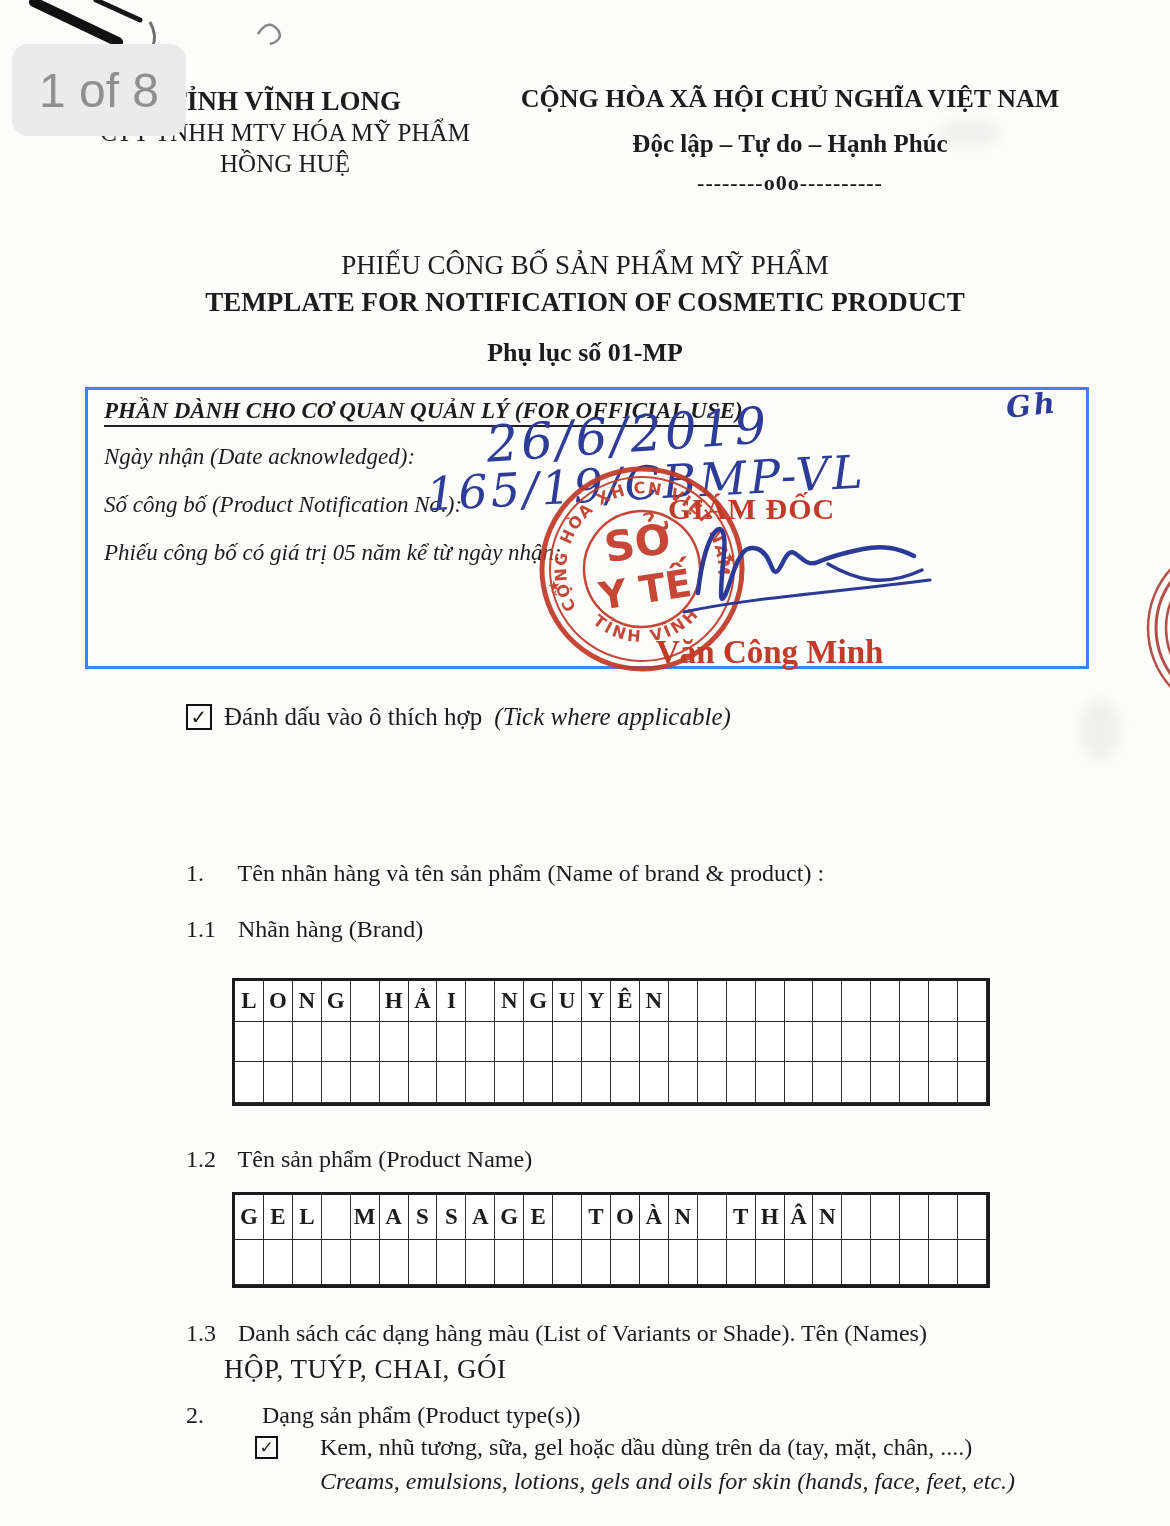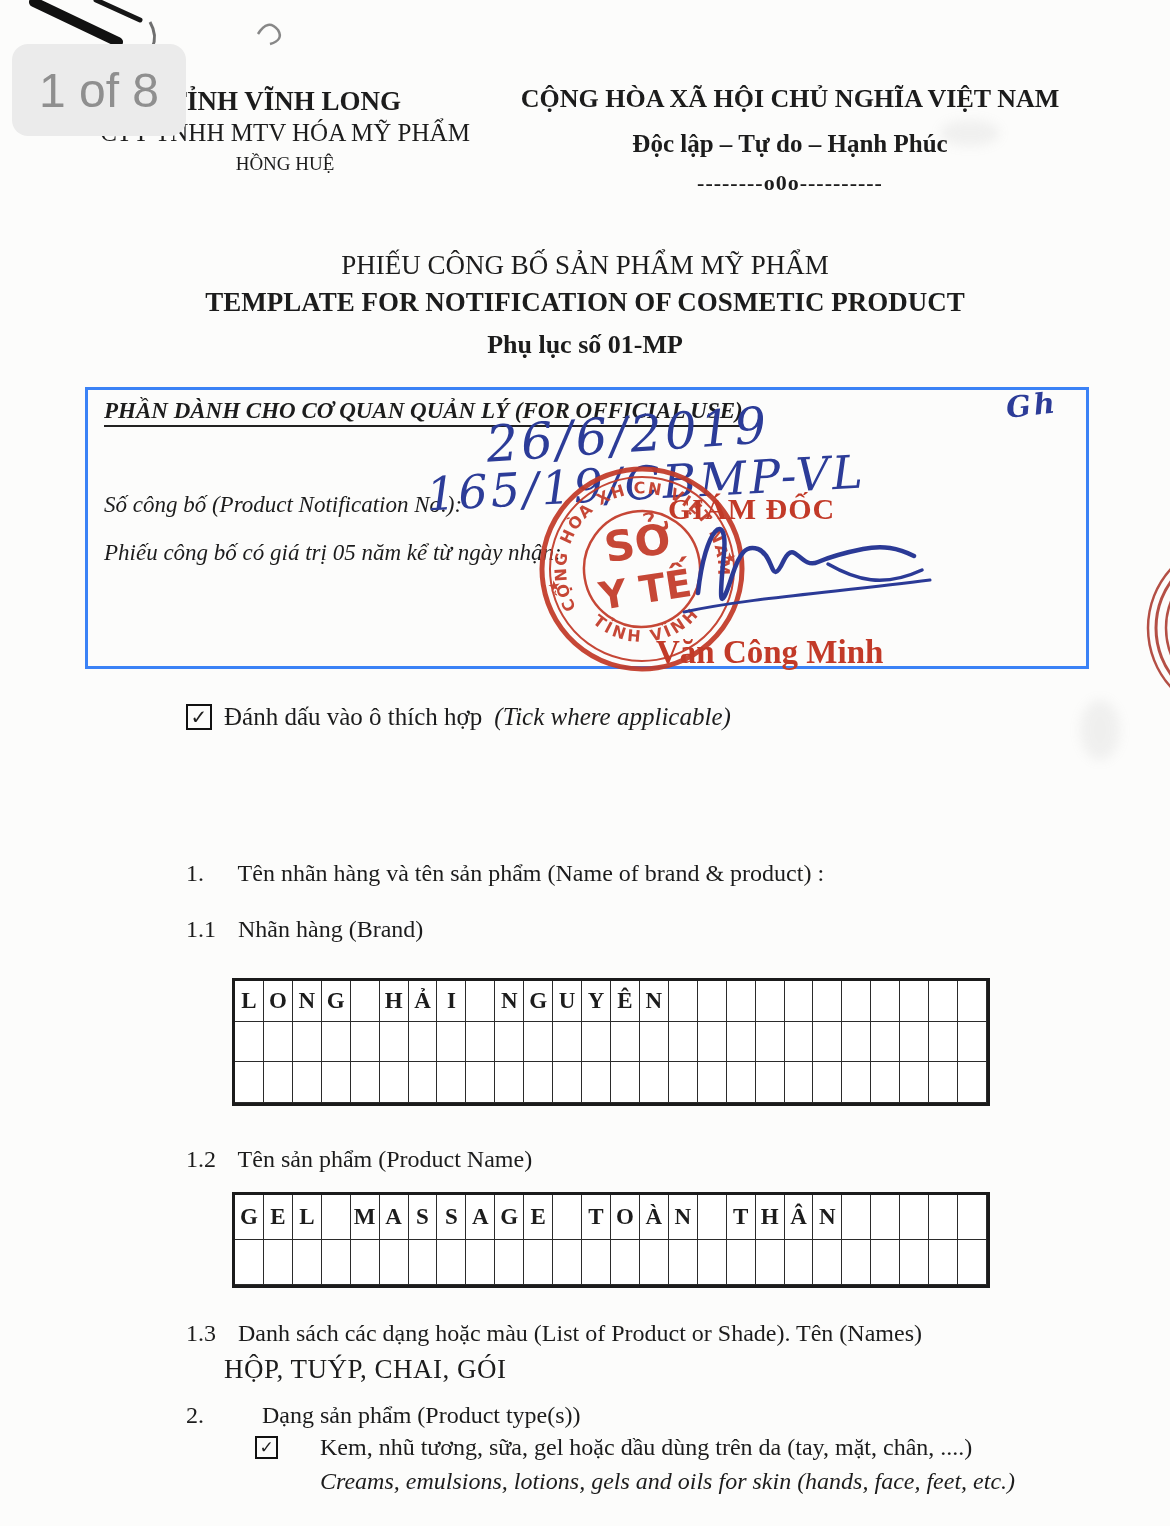--- a/index.html
+++ b/index.html
@@ -11,30 +11,30 @@
 
   
   .badge{left:12px;top:44px;width:174px;height:92px;background:#ebebeb;border-radius:16px;
          display:flex;align-items:center;justify-content:center;z-index:30;
          font-family:"Liberation Sans", sans-serif;font-size:48px;font-weight:500;color:#8f8f8f;}
 
   
   .hdr-left{left:40px;top:86px;width:490px;line-height:31px;z-index:5;}
   .hdr-left .l1{font-weight:bold;font-size:27px;}
   .hdr-left .l2{font-size:25px;}
-  .hdr-left .l3{font-size:19px;}
+  .hdr-left .l3{font-size:25px;}
   .hdr-right{left:505px;top:84px;width:570px;z-index:5;}
   .hdr-right .l1{font-weight:bold;font-size:26px;font-family:Liberation Serif, serif;}
   .hdr-right .l2{font-weight:bold;font-size:25px;margin-top:16px;}
   .hdr-right .l3{font-weight:bold;font-size:22px;letter-spacing:1px;margin-top:12px;}
 
   .title-block{left:85px;top:250px;width:1000px;}
   .title-block .l1{font-weight:normal;font-size:27px;}
   .title-block .l2{font-weight:bold;font-size:27px;margin-top:6px;}
-  .title-block .l3{font-weight:bold;font-size:26px;margin-top:12px;}
+  .title-block .l3{font-weight:bold;font-size:26px;margin-top:20px;}
 
   
   .obox{left:85px;top:387px;width:998px;height:276px;border:3px solid #3b82f6;z-index:2;}
   .obox-heading{left:16px;top:8px;font-weight:bold;font-style:italic;font-size:23px;
                 border-bottom:2px solid #222;padding-bottom:1px;}
   .obox-label{font-style:italic;font-size:23px;}
   .hw{font-family:"DejaVu Serif", serif;font-style:italic;color:#2c3c98;z-index:3;
       letter-spacing:3px;}
   .hw-date{left:398px;top:16px;font-size:50px;transform:rotate(-4deg);}
   .hw-no{left:338px;top:66px;font-size:46px;transform:rotate(-3deg);}
@@ -106,20 +106,21 @@
   </div>
 
   <div class="abs title-block center" data-name="document-title">
     <div class="l1" data-name="title-vi">PHIẾU CÔNG BỐ SẢN PHẨM MỸ PHẨM</div>
     <div class="l2" data-name="title-en">TEMPLATE FOR NOTIFICATION  OF COSMETIC PRODUCT</div>
     <div class="l3" data-name="title-annex">Phụ lục số 01-MP</div>
   </div>
 
   <div class="abs obox" data-name="official-use-box">
     <div class="abs obox-heading" data-name="official-use-heading">PHẦN DÀNH CHO CƠ QUAN QUẢN LÝ (FOR OFFICIAL USE)</div>
+    <div class="abs obox-label" style="left:16px;top:54px" data-name="date-acknowledged-label">Ngày nhận (Date acknowledged):</div>
     <div class="abs obox-label" style="left:16px;top:102px" data-name="notification-no-label">Số công bố (Product Notification No.):</div>
     <div class="abs obox-label" style="left:16px;top:150px" data-name="validity-note">Phiếu công bố có giá trị 05 năm kể từ ngày nhận:</div>
 
     <div class="abs hw hw-date" data-name="handwritten-date">26/6/2019</div>
     <div class="abs hw hw-no" data-name="handwritten-notification-no">165/19/CBMP-VL</div>
     <div class="abs hw hw-corner" data-name="handwritten-corner-mark">Gh</div>
 
     <svg class="abs stamp-svg" width="232" height="232" viewBox="0 0 232 232" data-name="official-round-stamp">
       <g transform="rotate(-9 116 116)" fill="none" stroke="#c23a28" opacity="0.93">
         <circle cx="116" cy="116" r="100" stroke-width="5"></circle>
@@ -314,21 +315,21 @@
       <div class="gcell" data-name="grid-cell"></div>
       <div class="gcell" data-name="grid-cell"></div>
       <div class="gcell" data-name="grid-cell"></div>
       <div class="gcell" data-name="grid-cell"></div>
       <div class="gcell" data-name="grid-cell"></div>
       <div class="gcell" data-name="grid-cell"></div>
     </div>
 
   <div class="abs item" style="left:186px;top:1320px" data-name="item-1-3">
     <span class="inum" data-name="item-1-3-number">1.3</span>
-    <span data-name="item-1-3-label">Danh sách các dạng hoặc màu (List of Product or Shade). Tên (Names)</span>
+    <span data-name="item-1-3-label">Danh sách các dạng hàng màu (List of Variants or Shade). Tên (Names)</span>
   </div>
   <div class="abs variants-value" data-name="variants-value">HỘP, TUÝP, CHAI, GÓI</div>
 
   <div class="abs item" style="left:186px;top:1402px" data-name="item-2">
     <span class="inum-wide" data-name="item-2-number">2.</span>
     <span data-name="item-2-label">Dạng sản phẩm (Product type(s))</span>
   </div>
   <div class="abs opt-row" data-name="item-2-option">
     <span class="cbx cbx-small" style="margin-right:42px" data-name="product-type-checkbox-icon">✓</span>
     <span data-name="item-2-option-vi">Kem, nhũ tương, sữa, gel hoặc dầu dùng trên da (tay, mặt, chân, ....)</span>

